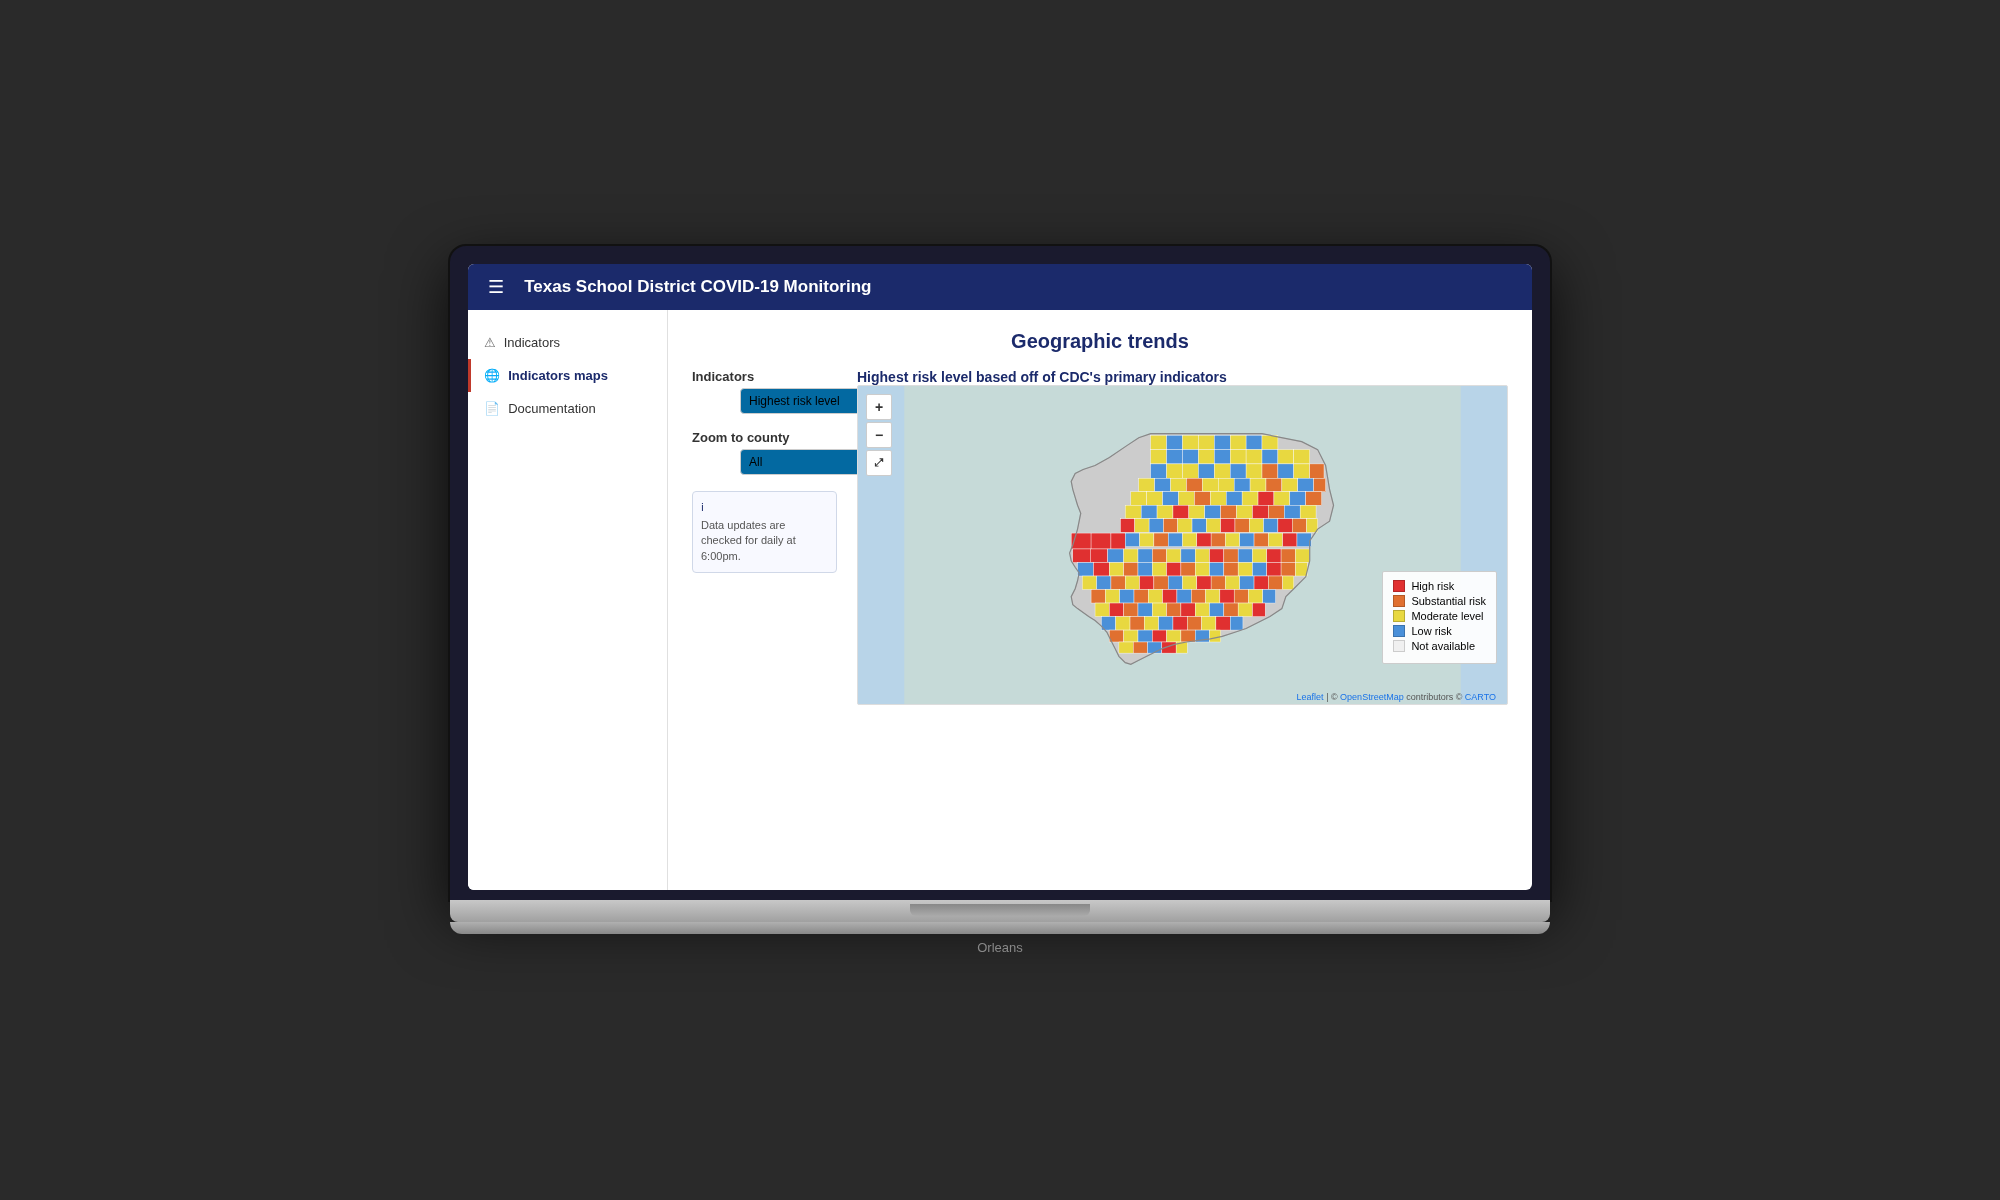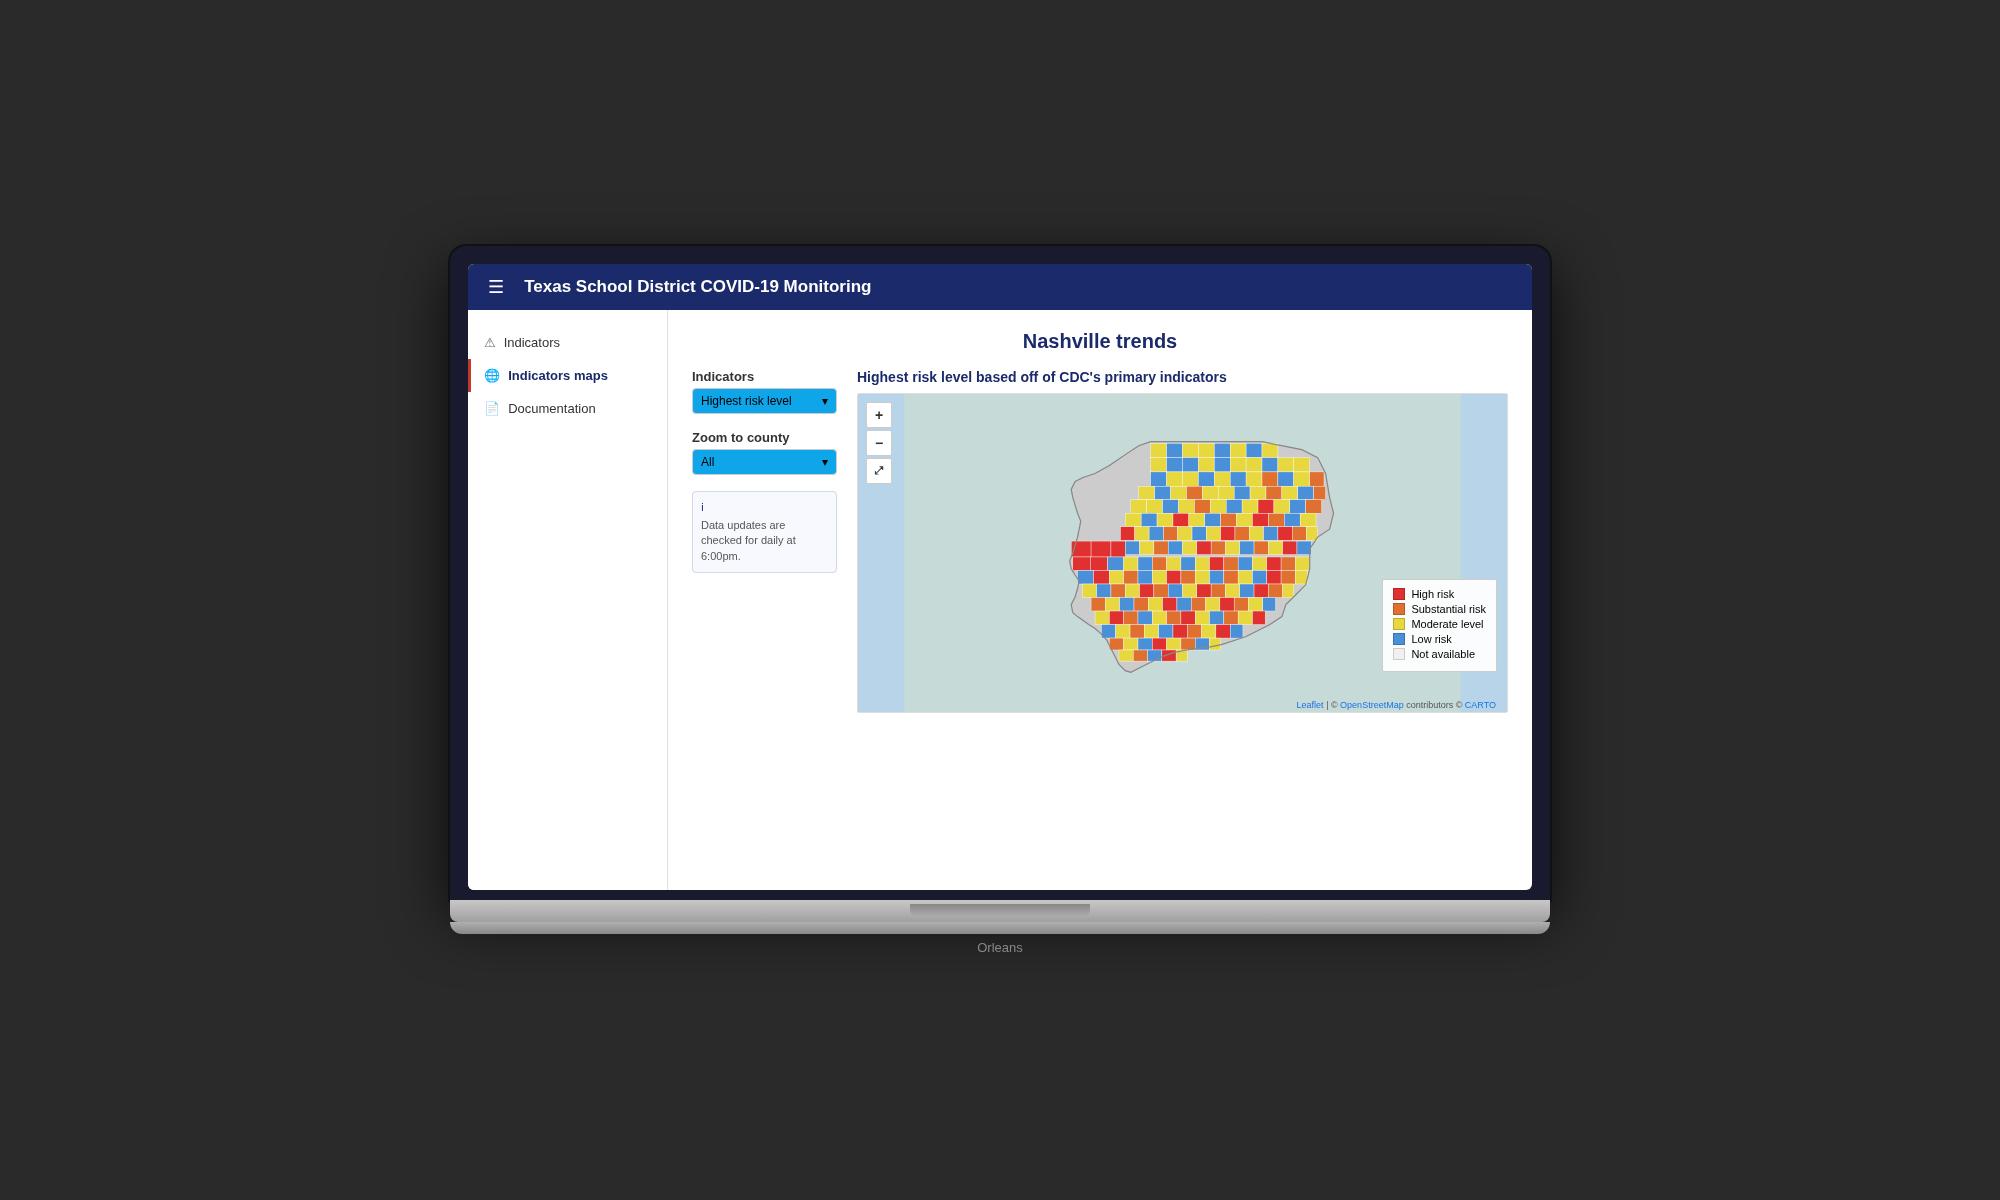--- a/index.html
+++ b/index.html
@@ -131,25 +131,26 @@
       font-weight: 600;
       color: #333;
       margin-bottom: 4px;
     }
     .select-box {
       width: 100%;
       padding: 5px 8px;
       border: 1px solid #ccc;
       border-radius: 4px;
       font-size: 12px;
-      background: #0ea5e9;
+      background: #0369a1;
       cursor: pointer;
       display: flex;
       justify-content: space-between;
       align-items: center;
+      margin-left: 48px;
     }
     .info-box {
       border: 1px solid #d0d8e8;
       border-radius: 4px;
       padding: 8px;
       background: #f8f9ff;
       font-size: 11px;
       color: #555;
       line-height: 1.4;
     }
@@ -159,21 +160,20 @@
       margin-bottom: 3px;
     }
     
     .map-section {
       flex: 1;
     }
     .map-subtitle {
       font-size: 14px;
       font-weight: 700;
       color: #1b2a6b;
-      margin-bottom: 8px;
     }
     .map-container {
       position: relative;
       border: 1px solid #ddd;
       background: #b8d4e8;
       height: 320px;
       overflow: hidden;
       border-radius: 2px;
     }
     .map-controls {
@@ -266,21 +266,21 @@
             <span class="sidebar-icon">🌐</span>
             <span>Indicators maps</span>
           </div>
           <div class="sidebar-item">
             <span class="sidebar-icon">📄</span>
             <span>Documentation</span>
           </div>
         </div>
 
         <div class="main-content">
-          <div class="page-title">Nashville trends</div>
+          <div class="page-title">Geographic trends</div>
 
           <div class="content-area">
 
             <div class="controls-panel">
               <div class="control-group">
                 <div class="control-label">Indicators</div>
                 <div class="select-box">
                   <span>Highest risk level</span>
                   <span>▾</span>
                 </div>

